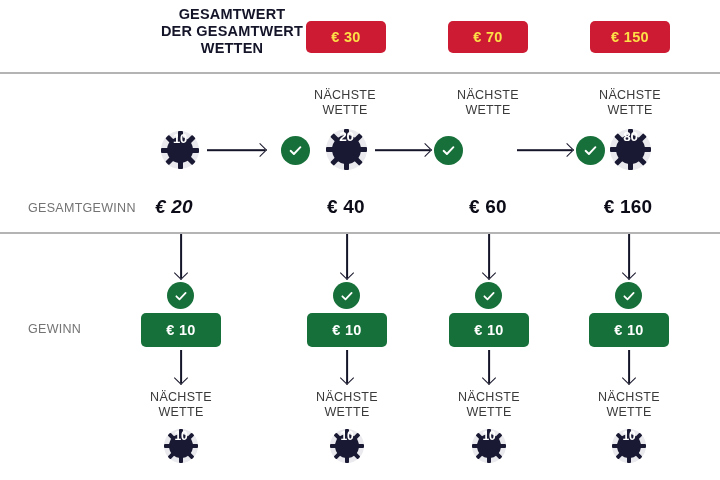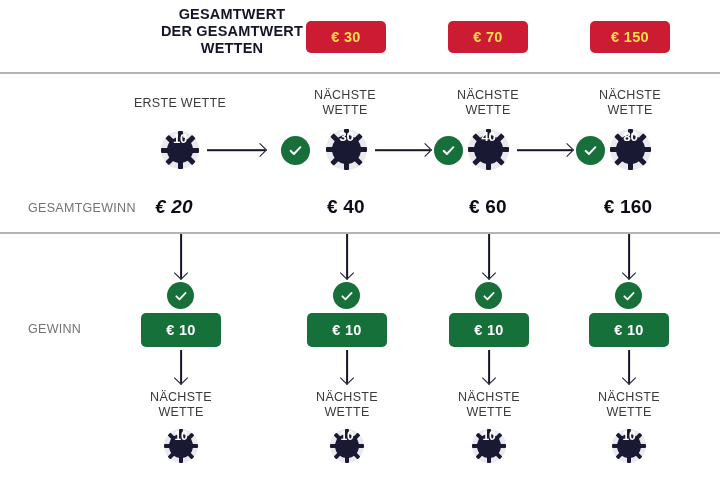--- a/index.html
+++ b/index.html
@@ -214,23 +214,20 @@
   <div class="header-title">
     <div>GESAMTWERT</div>
     <div>DER GESAMTWERT</div>
     <div>WETTEN</div>
   </div>
 
   <div class="red-badge" style="left:306px;">€ 30</div>
   <div class="red-badge" style="left:448px;">€ 70</div>
   <div class="red-badge" style="left:590px;">€ 150</div>
 
-  <div class="caption" style="left:110px; top:96px; width:140px;">
-    <div>ERSTE WETTE</div>
-  </div>
   <div class="caption" style="left:286px; top:88px; width:118px;">
     <div>NÄCHSTE</div>
     <div>WETTE</div>
   </div>
   <div class="caption" style="left:429px; top:88px; width:118px;">
     <div>NÄCHSTE</div>
     <div>WETTE</div>
   </div>
   <div class="caption" style="left:571px; top:88px; width:118px;">
     <div>NÄCHSTE</div>
@@ -264,46 +261,34 @@
   <div class="chip" style="left:326px; top:129px; width:41px; height:41px;">
     <div class="seg" style="width:5px;height:12px;margin-left:-2.5px;margin-top:-20.5px;"></div>
     <div class="seg" style="width:5px;height:12px;margin-left:-2.5px;margin-top:8.5px;"></div>
     <div class="seg" style="width:12px;height:5px;margin-left:-20.5px;margin-top:-2.5px;"></div>
     <div class="seg" style="width:12px;height:5px;margin-left:8.5px;margin-top:-2.5px;"></div>
     <div class="seg" style="width:5px;height:12px;margin-left:-2.5px;margin-top:-20.5px;transform:rotate(45deg);transform-origin:50% 20.5px;"></div>
     <div class="seg" style="width:5px;height:12px;margin-left:-2.5px;margin-top:-20.5px;transform:rotate(135deg);transform-origin:50% 20.5px;"></div>
     <div class="seg" style="width:5px;height:12px;margin-left:-2.5px;margin-top:-20.5px;transform:rotate(225deg);transform-origin:50% 20.5px;"></div>
     <div class="seg" style="width:5px;height:12px;margin-left:-2.5px;margin-top:-20.5px;transform:rotate(315deg);transform-origin:50% 20.5px;"></div>
     <div class="chip-inner" style="left:6px;top:6px;width:29px;height:29px;"></div>
-    <span class="chip-num" style="font-size:13.5px;">30</span>
+    <span class="chip-num" style="font-size:13.5px;">20</span>
   </div>
 
   <div class="harrow" style="left:375px; top:143px; width:55px; height:14px;">
     <div class="line" style="width:55px;"></div>
     <div class="head"></div>
   </div>
 
   <div class="check" style="left:434px; top:136px; width:29px; height:29px;">
     <svg width="17" height="17" viewBox="0 0 17 17" aria-hidden="true">
       <path d="M3.6 8.8 L6.9 12.0 L13.4 5.2" fill="none" stroke="#ffffff" stroke-width="1.9" stroke-linecap="round" stroke-linejoin="round"></path>
     </svg>
   </div>
 
-  <div class="chip" style="left:468px; top:129px; width:41px; height:41px;">
-    <div class="seg" style="width:5px;height:12px;margin-left:-2.5px;margin-top:-20.5px;"></div>
-    <div class="seg" style="width:5px;height:12px;margin-left:-2.5px;margin-top:8.5px;"></div>
-    <div class="seg" style="width:12px;height:5px;margin-left:-20.5px;margin-top:-2.5px;"></div>
-    <div class="seg" style="width:12px;height:5px;margin-left:8.5px;margin-top:-2.5px;"></div>
-    <div class="seg" style="width:5px;height:12px;margin-left:-2.5px;margin-top:-20.5px;transform:rotate(45deg);transform-origin:50% 20.5px;"></div>
-    <div class="seg" style="width:5px;height:12px;margin-left:-2.5px;margin-top:-20.5px;transform:rotate(135deg);transform-origin:50% 20.5px;"></div>
-    <div class="seg" style="width:5px;height:12px;margin-left:-2.5px;margin-top:-20.5px;transform:rotate(225deg);transform-origin:50% 20.5px;"></div>
-    <div class="seg" style="width:5px;height:12px;margin-left:-2.5px;margin-top:-20.5px;transform:rotate(315deg);transform-origin:50% 20.5px;"></div>
-    <div class="chip-inner" style="left:6px;top:6px;width:29px;height:29px;"></div>
-    <span class="chip-num" style="font-size:13.5px;">40</span>
-  </div>
 
   <div class="harrow" style="left:517px; top:143px; width:55px; height:14px;">
     <div class="line" style="width:55px;"></div>
     <div class="head"></div>
   </div>
 
   <div class="check" style="left:576px; top:136px; width:29px; height:29px;">
     <svg width="17" height="17" viewBox="0 0 17 17" aria-hidden="true">
       <path d="M3.6 8.8 L6.9 12.0 L13.4 5.2" fill="none" stroke="#ffffff" stroke-width="1.9" stroke-linecap="round" stroke-linejoin="round"></path>
     </svg>

